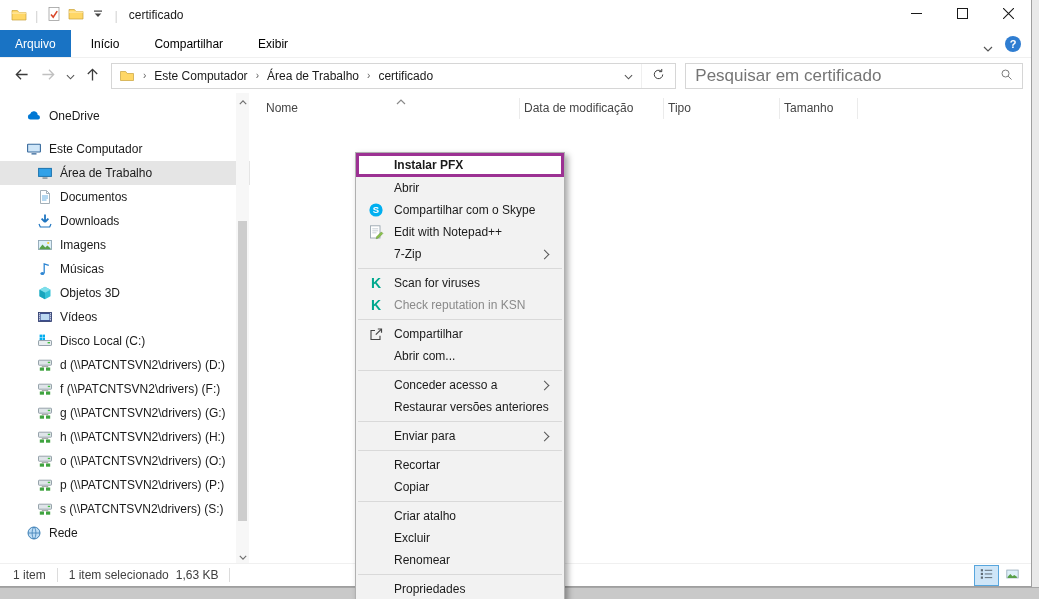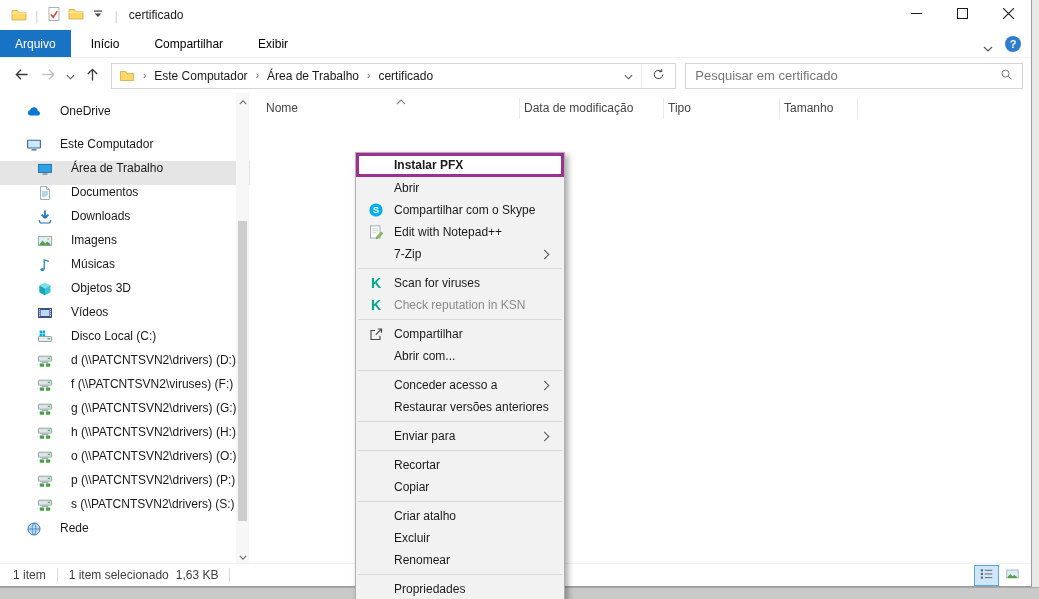--- a/index.html
+++ b/index.html
@@ -46,30 +46,30 @@
   .crumb { display:flex; align-items:center; white-space:nowrap; }
   .crumb-sep { color:#5f5f5f; padding:0 8px; font-size:10px; }
   .crumb-icon svg { width:16px; height:16px; display:block; }
   .addr-drop { width:26px; display:flex; align-items:center; justify-content:center; }
   .addr-drop svg { width:9px; height:6px; }
   .addr-refresh { width:34px; display:flex; align-items:center; justify-content:center; border-left:1px solid #efefef; }
   .addr-refresh svg { width:13px; height:13px; }
   .search-box { width:338px; height:26px; border:1px solid #d6d6d6; background:#fff;
     display:flex; align-items:center; margin-left:9px; padding:0 9px; }
   .search-box input { border:none; outline:none; flex:1; font-family:"Liberation Sans",sans-serif;
-    font-size:13px; color:#1a1a1a; background:transparent; }
+    font-size:17px; color:#1a1a1a; background:transparent; }
   .search-box input::placeholder { color:#757575; opacity:1; }
   .search-box svg { width:13px; height:13px; flex:none; }
 
   
   .content { position:absolute; top:93px; left:0; width:1031px; height:471px; display:flex; overflow:hidden; }
 
   .sidebar { width:250px; position:relative; overflow:hidden; flex:none; }
   .side-list { padding-top:11px; }
-  .side-item { height:24px; display:flex; padding-left:26px; white-space:nowrap;gap:11px; }
+  .side-item { height:24px; display:flex; align-items:center; padding-left:26px; white-space:nowrap; }
   .side-item.lvl1 { padding-left:37px; }
   .side-item.gap-after { margin-bottom:9px; }
   .side-item.selected { background:#e5e5e5; }
   .side-item .icon { width:17px; height:17px; margin-right:6px; flex:none; }
   .side-item .icon svg { width:16px; height:16px; display:block; }
   .vscroll { position:absolute; top:0; right:1px; width:13px; height:100%; background:#f7f7f7; }
   .vs-arrow { position:absolute; left:0; width:13px; height:14px; display:flex; align-items:center; justify-content:center; }
   .vs-arrow svg { width:8px; height:5px; }
   .vs-arrow.up { top:1px; } .vs-arrow.down { bottom:1px; }
   .vs-thumb { position:absolute; left:2px; top:128px; width:9px; height:300px; background:#cdcdcd; }
@@ -393,21 +393,21 @@
                 <svg viewBox="0 0 16 16">
                   <rect x="1.5" y="3.2" width="13" height="5" rx="0.6" fill="#dfe5e9" stroke="#8c9aa3" stroke-width=".9"></rect>
                   <rect x="10.8" y="4.8" width="2.3" height="1.3" fill="#3fbf3f"></rect>
                   <path d="M5 10.5V9.6h6v.9" stroke="#8a8a8a" stroke-width=".8" fill="none"></path>
                   <g fill="#3fa33f">
                     <rect x="2.8" y="10.5" width="4.2" height="3.2"></rect>
                     <rect x="9" y="10.5" width="4.2" height="3.2"></rect>
                   </g>
                 </svg>
               </span>
-              <span class="label">f (\\PATCNTSVN2\viruses) (F:)</span>
+              <span class="label">f (\\PATCNTSVN2\drivers) (F:)</span>
             </div>
             <div class="side-item lvl1">
               <span class="icon">
                 <svg viewBox="0 0 16 16">
                   <rect x="1.5" y="3.2" width="13" height="5" rx="0.6" fill="#dfe5e9" stroke="#8c9aa3" stroke-width=".9"></rect>
                   <rect x="10.8" y="4.8" width="2.3" height="1.3" fill="#3fbf3f"></rect>
                   <path d="M5 10.5V9.6h6v.9" stroke="#8a8a8a" stroke-width=".8" fill="none"></path>
                   <g fill="#3fa33f">
                     <rect x="2.8" y="10.5" width="4.2" height="3.2"></rect>
                     <rect x="9" y="10.5" width="4.2" height="3.2"></rect>

